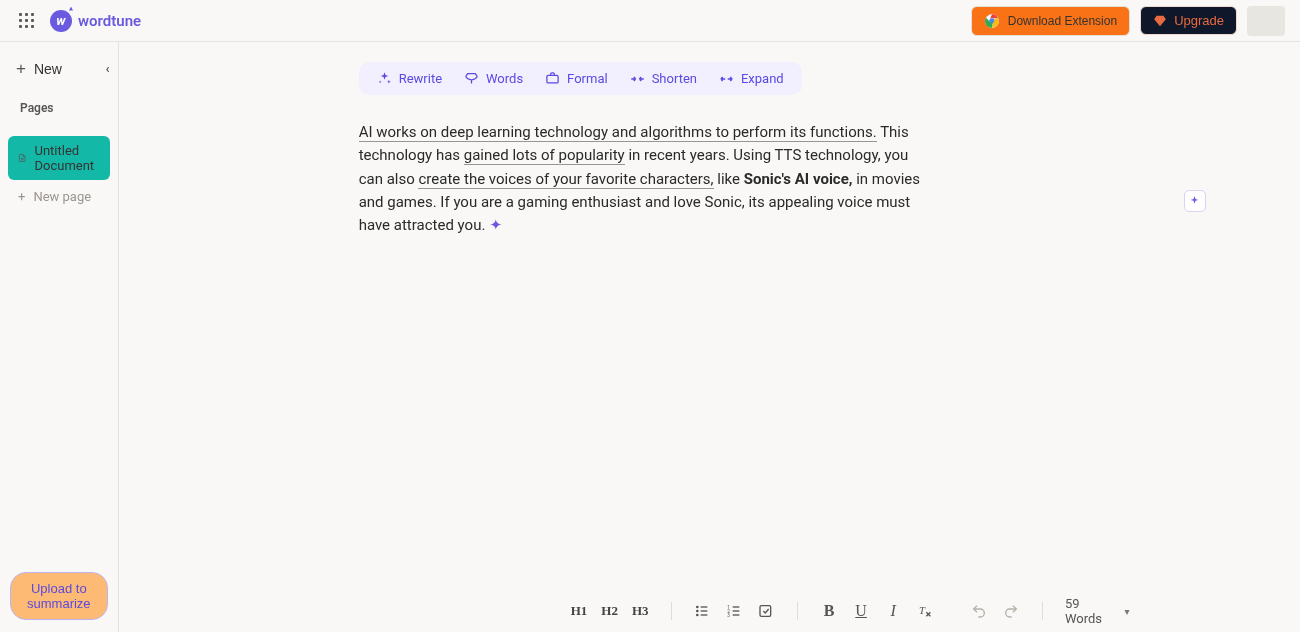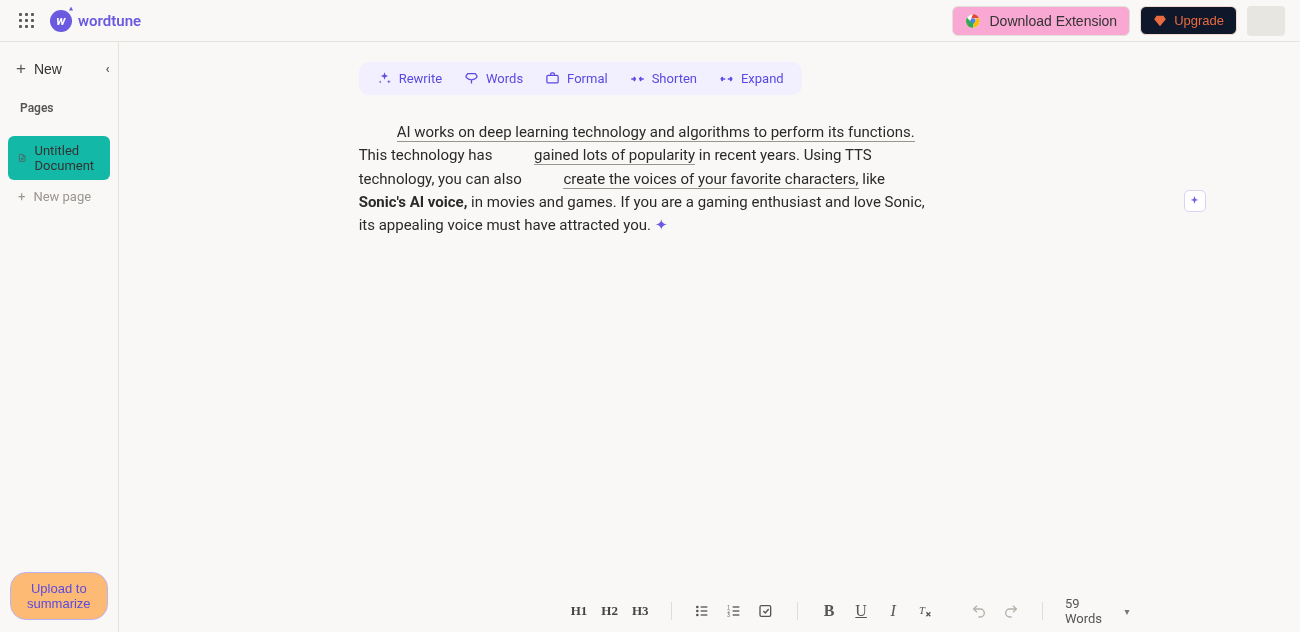--- a/index.html
+++ b/index.html
@@ -7,21 +7,21 @@
 
     
     .header { height: 42px; display: flex; align-items: center; justify-content: space-between; padding: 0 15px; border-bottom: 1px solid #e6e3de; }
     .header-left { display: flex; align-items: center; gap: 12px; }
     .apps-grid { display: grid; grid-template-columns: repeat(3, 3px); grid-template-rows: repeat(3, 3px); gap: 3px; padding: 4px; cursor: pointer; }
     .apps-grid span { background: #5a5a5a; border-radius: 1px; }
     .logo { display: flex; align-items: center; gap: 6px; font-weight: 600; font-size: 15px; color: #6a5ae0; }
     .logo-circle { width: 22px; height: 22px; border-radius: 50%; background: #6a5ae0; display: flex; align-items: center; justify-content: center; color: #fff; font-style: italic; font-weight: 700; font-size: 13px; position: relative; }
     .logo-circle::after { content: ""; position: absolute; top: -3px; right: -1px; width: 4px; height: 4px; background: #6a5ae0; clip-path: polygon(50% 0%, 100% 100%, 0% 100%); }
     .header-right { display: flex; align-items: center; gap: 10px; }
-    .btn-ext { display: flex; align-items: center; gap: 8px; padding: 6px 12px; border: 1px solid #e2e0db; border-radius: 6px; background: #f9a8d4; font-size: 14px; color: #333; cursor: pointer; }
+    .btn-ext { display: flex; align-items: center; gap: 8px; padding: 6px 12px; border: 1px solid #e2e0db; border-radius: 6px; background: #f97316; font-size: 12px; color: #333; cursor: pointer; }
     .chrome-icon { width: 16px; height: 16px; }
     .btn-upgrade { display: flex; align-items: center; gap: 7px; padding: 6px 12px; border: 1px solid #f2d9d0; border-radius: 6px; background: #0f172a; font-size: 13px; color: #e86a3f; cursor: pointer; }
     .diamond-icon { color: #e86a3f; }
     .placeholder-box { width: 38px; height: 30px; background: #e8e6e1; border-radius: 4px; }
 
     
     .app-body { display: flex; height: calc(100% - 42px); }
     .sidebar { width: 217px; border-right: 1px solid #e6e3de; display: flex; flex-direction: column; padding-top: 12px; }
     .sidebar-top { padding: 0 12px; display: flex; align-items: center; justify-content: space-between; margin-bottom: 18px; }
     .btn-new { display: flex; align-items: center; gap: 8px; font-size: 14px; color: #333; background: none; border: none; cursor: pointer; padding: 6px 4px; }
@@ -40,21 +40,21 @@
     .content { flex: 1; display: flex; flex-direction: column; position: relative; }
     .content-inner { flex: 1; padding: 20px 240px 0 240px; position: relative; }
 
     
     .ai-toolbar { display: inline-flex; gap: 22px; padding: 9px 18px; background: #f2efff; border-radius: 10px; align-items: flex-start; }
     .ai-tool { display: flex; align-items: center; gap: 7px; font-size: 13px; color: #5a4ae0; cursor: pointer; }
     .ai-icon { display: flex; align-items: center; justify-content: center; }
 
     
     .text-body { margin-top: 26px; font-size: 15px; line-height: 1.55; color: #2a2a2a; max-width: 572px; }
-    .text-body .hl { border-bottom: 1px solid #9a968f; margin-left: 38px; }
+    .text-body .hl { border-bottom: 1px solid #9a968f; }
     .text-body strong { font-weight: 700; }
     .ai-star-inline { color: #6a5ae0; margin-left: 4px; }
 
     
     .side-spark { position: absolute; left: 1065px; top: 148px; width: 22px; height: 22px; border: 1px solid #d9d3f5; border-radius: 5px; display: flex; align-items: center; justify-content: center; color: #6a5ae0; cursor: pointer; background: #fff; }
 
     
     .bottom-bar { height: 42px; display: flex; align-items: center; padding: 0 230px 0 452px; gap: 18px; color: #666; }
     .bb-group { display: flex; align-items: center; gap: 14px; }
     .bb-sep { width: 1px; height: 18px; background: #e0ddd7; margin: 0 4px; }

